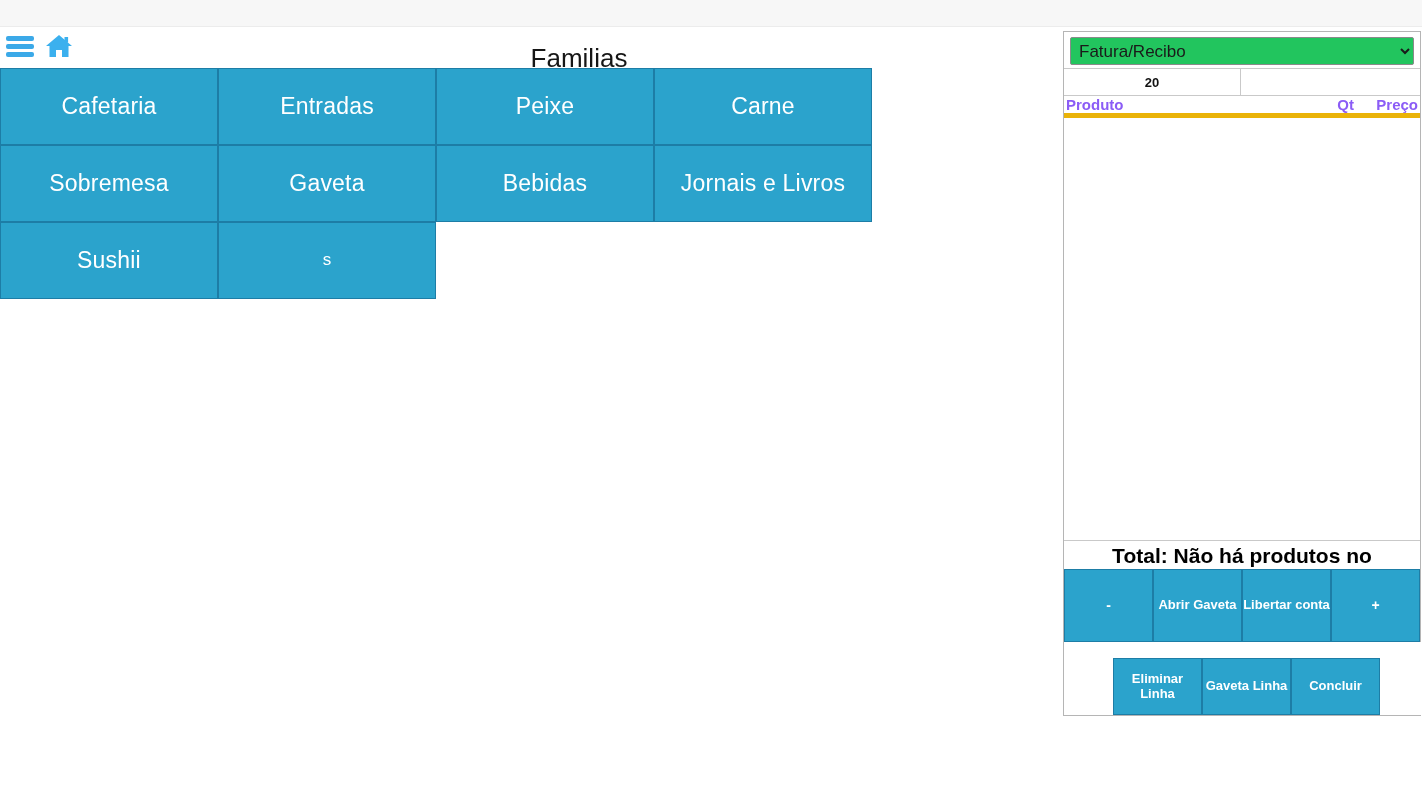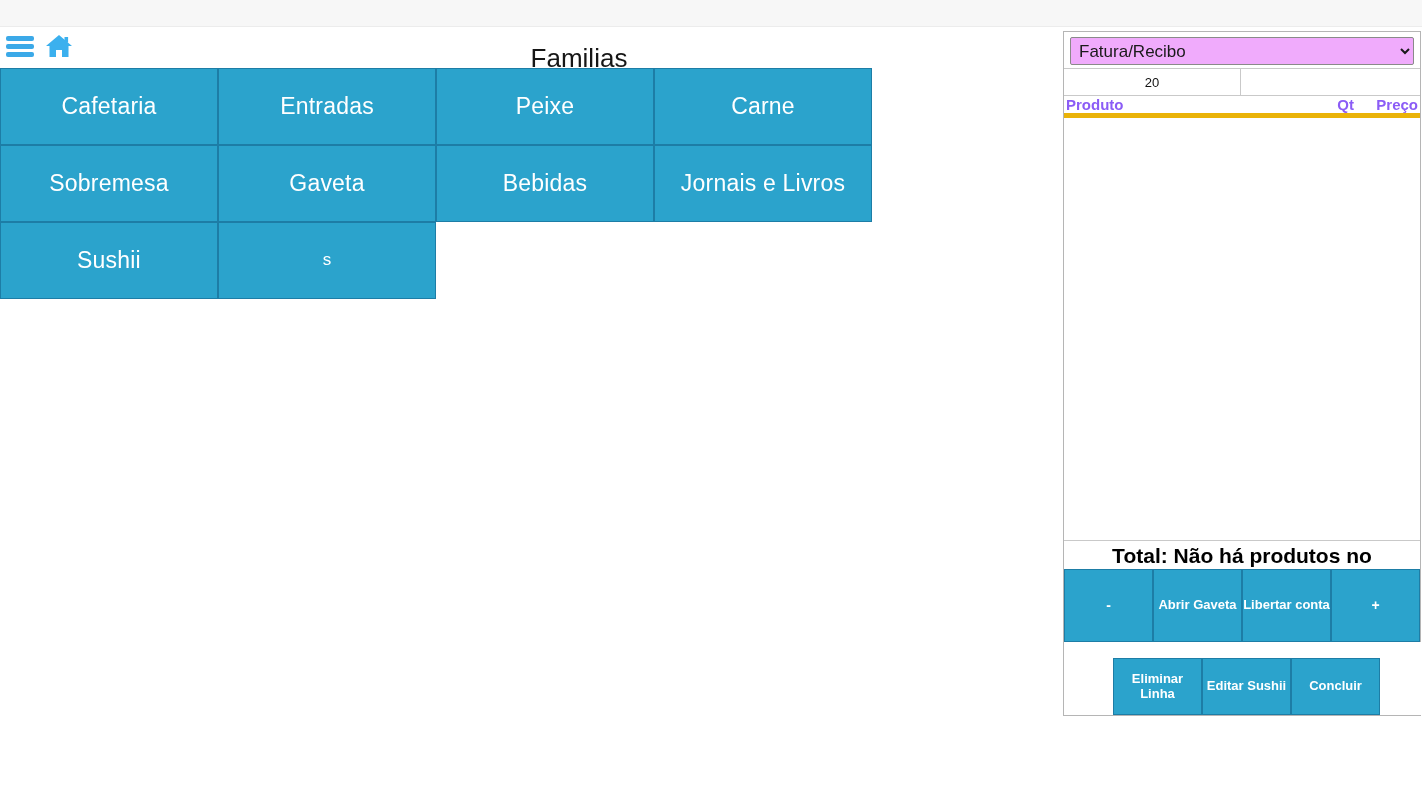--- a/index.html
+++ b/index.html
@@ -127,39 +127,39 @@
   #doc-type-select {
     width: 100%;
     height: 28px;
     font-size: 17px;
     font-family: "Liberation Sans", sans-serif;
     color: #1a1a1a;
     padding: 2px 4px;
     box-sizing: border-box;
     border: 1px solid #8a8a8a;
     border-radius: 2px;
-    background: #f0abfc;
+    background: #22c55e;
     cursor: pointer;
   }
 
   
   #meta-row {
     display: flex;
     height: 28px;
     border-top: 1px solid #c9c9c9;
     border-bottom: 1px solid #c9c9c9;
     box-sizing: border-box;
   }
   #meta-cell-number {
     flex: 0 0 177px;
     display: flex;
     align-items: center;
     justify-content: center;
     font-size: 13px;
-    font-weight: normal;
+    font-weight: bold;
     color: #111;
     border-right: 1px solid #c9c9c9;
     box-sizing: border-box;
   }
   #meta-cell-blank {
     flex: 1 1 auto;
   }
 
   
   #cart-header {
@@ -296,18 +296,18 @@
   <div class="action-row first">
     <div class="action-btn sign">-</div>
     <div class="action-btn">Abrir Gaveta</div>
     <div class="action-btn">Libertar conta</div>
     <div class="action-btn sign">+</div>
   </div>
 
   <div class="action-row second">
     <div class="action-spacer narrow"></div>
     <div class="action-btn">Eliminar Linha</div>
-    <div class="action-btn">Editar Sushii</div>
+    <div class="action-btn">Gaveta Linha</div>
     <div class="action-btn">Concluir</div>
     <div class="action-spacer narrow"></div>
   </div>
 
 </div>
 
 </body></html>

